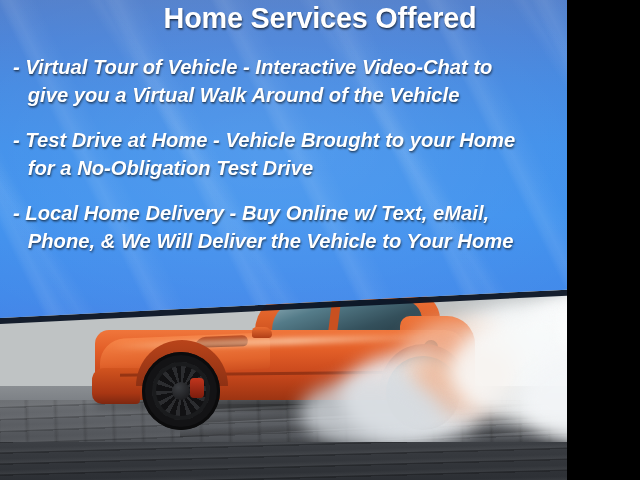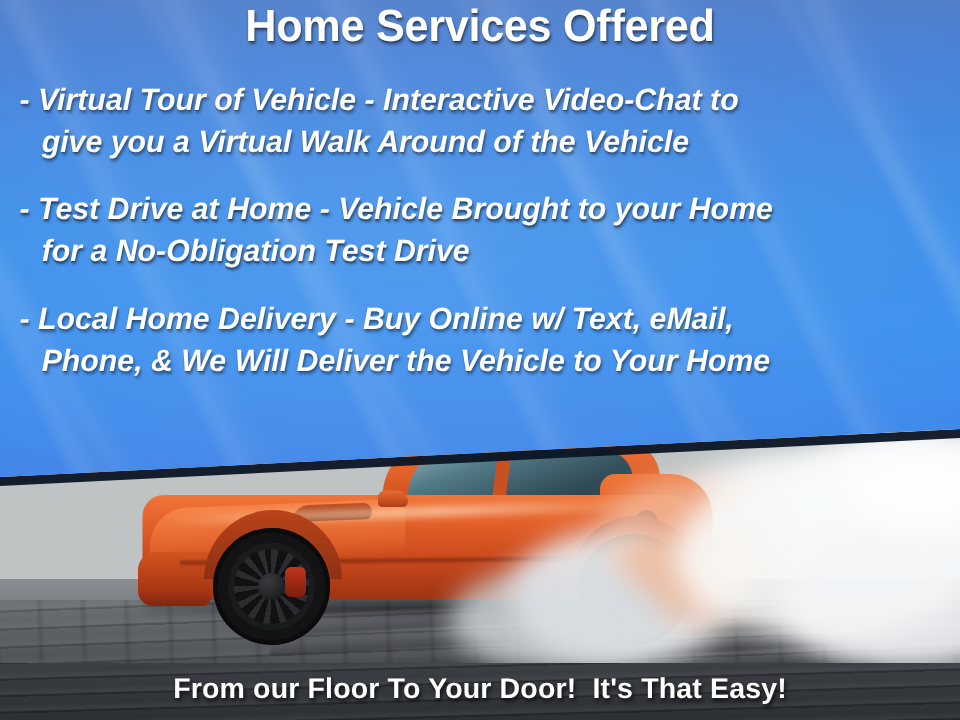--- a/index.html
+++ b/index.html
@@ -2,21 +2,21 @@
 <html><head>
 <meta charset="utf-8">
 <style>
   html, body {
     margin: 0;
     padding: 0;
     background: #000;
   }
   #stage {
     position: relative;
-    width: 640px;
+    width: 567px;
     height: 480px;
     overflow: hidden;
     font-family: "Liberation Sans", sans-serif;
     background: #4a7fd0;
   }
 
   
   .blue-panel {
     position: absolute;
     left: 0; top: 0;
@@ -406,15 +406,14 @@
       <span>- Test Drive at Home - Vehicle Brought to your Home</span>
       <span class="l2">for a No-Obligation Test Drive</span>
     </div>
     <div class="bullet">
       <span>- Local Home Delivery - Buy Online w/ Text, eMail,</span>
       <span class="l2">Phone, &amp; We Will Deliver the Vehicle to Your Home</span>
     </div>
   </div>
 
   <div class="footer-strip"></div>
-  <div class="tagline">From our Floor To Your Door!  It's That Easy!</div>
 
 </div>
 
 </body></html>

